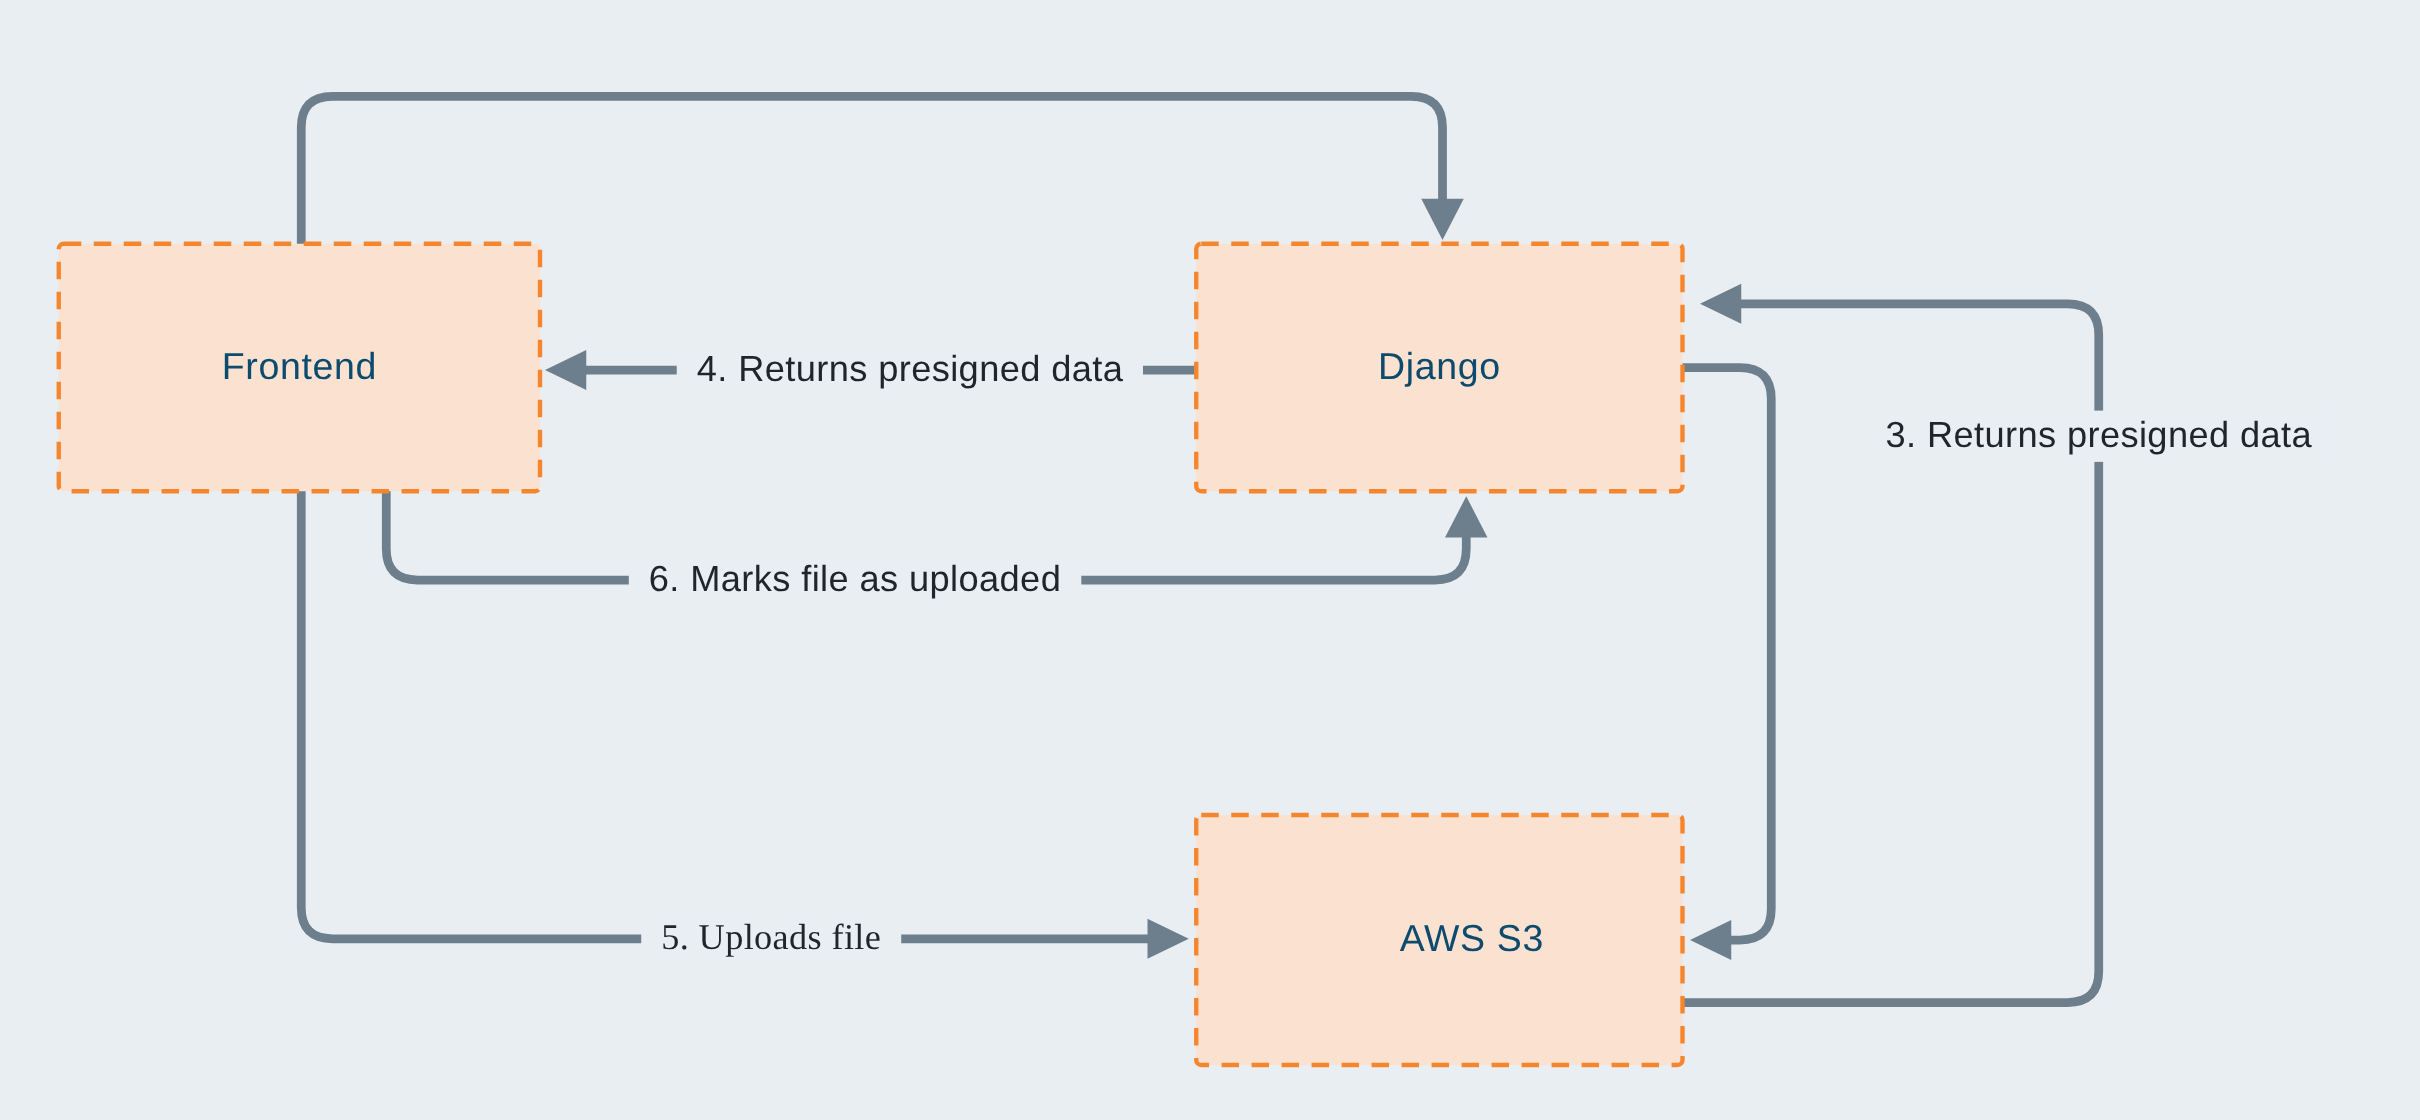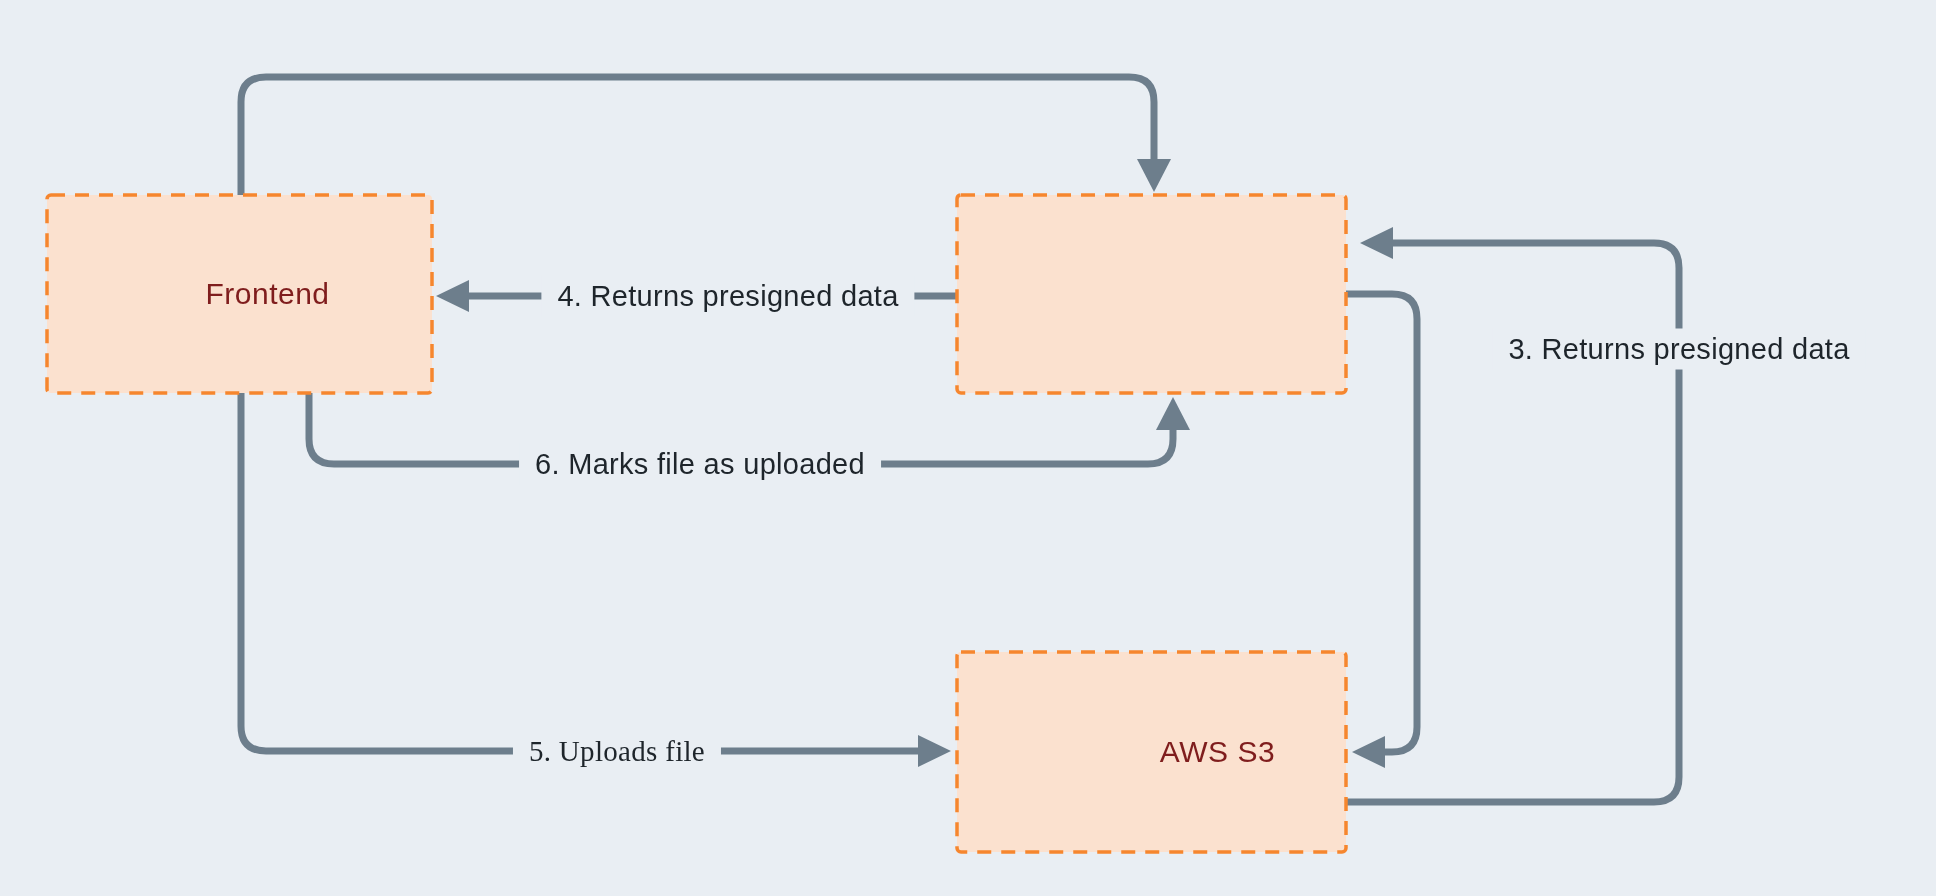--- a/index.html
+++ b/index.html
@@ -40,23 +40,22 @@
     stroke: #f6862e;
     stroke-width: 3.5;
     stroke-dasharray: 14 10;
   }
   .node-label {
     position: absolute;
     display: flex;
     align-items: center;
     justify-content: center;
     font-size: 30px;
-    color: #7f1d1d;
+    color: #0c4a6e;
     letter-spacing: 0.5px;
-    margin-left: 28px;
   }
   .edge-label {
     position: absolute;
     transform: translate(-50%, -50%);
     background: #e9eef3;
     padding: 4px 16px;
     font-size: 29px;
     color: #1e252b;
     white-space: nowrap;
     letter-spacing: 0.3px;
@@ -86,20 +85,21 @@
 
     <path class="edge-line" d="M 241 393 V 726 Q 241 751 266 751 H 920"></path>
     <polygon class="arrowhead" points="951,751 918,735 918,767"></polygon>
 
     <rect class="node-rect" x="47" y="195" width="385" height="198" rx="4"></rect>
     <rect class="node-rect" x="957" y="195" width="389" height="198" rx="4"></rect>
     <rect class="node-rect" x="957" y="652" width="389" height="200" rx="4"></rect>
   </svg>
 
   <div class="node-label" style="left:47px; top:195px; width:385px; height:198px;">Frontend</div>
-  <div class="node-label" style="left:935px; top:652px; width:441px; height:200px;padding-left:34px;">AWS S3</div>
+  <div class="node-label" style="left:957px; top:195px; width:389px; height:198px;">Django</div>
+  <div class="node-label" style="left:957px; top:652px; width:441px; height:200px;">AWS S3</div>
 
   <div class="edge-label" style="left:1679px; top:349px;">3. Returns presigned data</div>
   <div class="edge-label" style="left:728px; top:296px;">4. Returns presigned data</div>
   <div class="edge-label" style="left:617px; top:751px;font-family:Liberation Serif, serif;">5. Uploads file</div>
-  <div class="edge-label" style="left:700px; top:464px;">6. Marks file as  uploaded</div>
+  <div class="edge-label" style="left:684px; top:464px;">6. Marks file as  uploaded</div>
 
 </div>
 
 </body></html>

